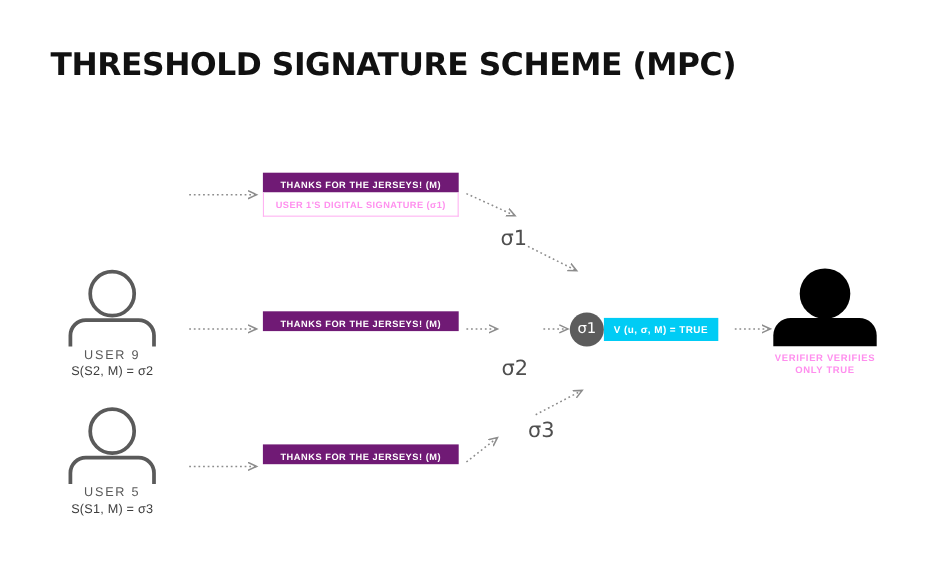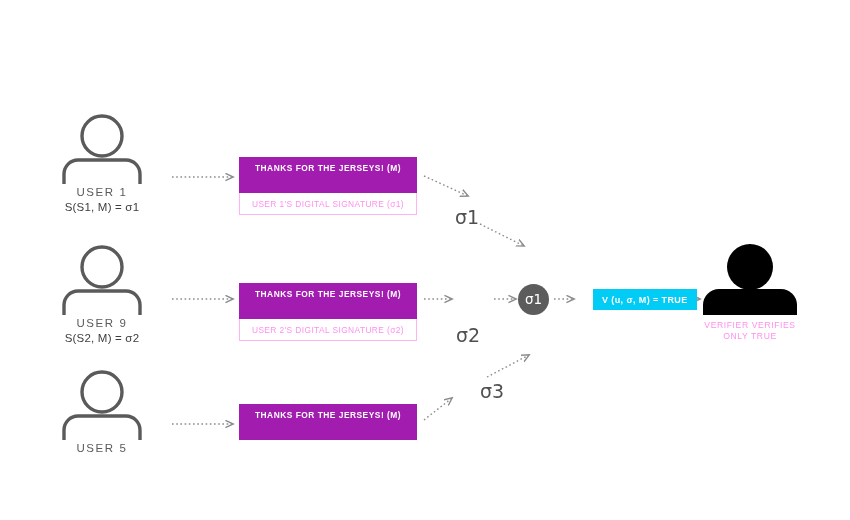--- a/index.html
+++ b/index.html
@@ -60,36 +60,36 @@
     font-family: "Liberation Sans", sans-serif;
     white-space: nowrap;
   }
 
   
   .msg-box {
     position: absolute;
     width: 178px;
   }
   .msg-head {
-    background: #a21caf;
+    background: #701a75;
     color: #ffffff;
     font-size: 8.4px;
     font-weight: bold;
     letter-spacing: 0.5px;
     text-align: center;
-    padding: 6px 2px 20px 2px;
+    padding: 6px 2px 2px 2px;
     white-space: nowrap;
   }
   .msg-body {
     background: #ffffff;
     border: 1px solid #ffb3f2;
     border-top: none;
     color: #ff8fee;
     font-size: 8.4px;
-    font-weight: normal;
+    font-weight: bold;
     letter-spacing: 0.4px;
     text-align: center;
     padding: 6px 2px 5px 2px;
     white-space: nowrap;
   }
 
   
   .sigma-label {
     position: absolute;
     font-size: 19px;
@@ -134,21 +134,21 @@
   }
   .verifier-icon {
     width: 110px;
     height: 72px;
     margin: 0 auto;
     display: block;
   }
   .verifier-caption {
     color: #ff8fee;
     font-size: 8.6px;
-    font-weight: normal;
+    font-weight: bold;
     letter-spacing: 0.6px;
     line-height: 1.25;
     margin-top: 5px;
     font-family: "Liberation Sans", sans-serif;
   }
 
   
   .arrows {
     position: absolute;
     left: 0;
@@ -156,20 +156,21 @@
     width: 850px;
     height: 520px;
     pointer-events: none;
   }
 </style>
 </head>
 <body>
 
 <div id="stage">
 
+  <div class="title">THRESHOLD SIGNATURE SCHEME (MPC)</div>
 
   <svg class="arrows" viewBox="0 0 850 520" xmlns="http://www.w3.org/2000/svg">
     <defs>
       <marker id="ah" markerWidth="7" markerHeight="7" refX="5.4" refY="3" orient="auto" markerUnits="strokeWidth">
         <path d="M0,0.4 L5.6,3 L0,5.6" fill="none" stroke="#8c8c8c" stroke-width="1"></path>
       </marker>
     </defs>
 
     <line x1="172" y1="177" x2="233" y2="177" stroke="#8c8c8c" stroke-width="1.4" stroke-dasharray="1.6 2.6" marker-end="url(#ah)"></line>
     <line x1="172" y1="299" x2="233" y2="299" stroke="#8c8c8c" stroke-width="1.4" stroke-dasharray="1.6 2.6" marker-end="url(#ah)"></line>
@@ -185,67 +186,59 @@
 
     <line x1="424" y1="420" x2="452" y2="398" stroke="#8c8c8c" stroke-width="1.4" stroke-dasharray="1.6 2.6" marker-end="url(#ah)"></line>
 
     <line x1="487" y1="377" x2="529" y2="355" stroke="#8c8c8c" stroke-width="1.4" stroke-dasharray="1.6 2.6" marker-end="url(#ah)"></line>
 
     <line x1="554" y1="299" x2="574" y2="299" stroke="#8c8c8c" stroke-width="1.4" stroke-dasharray="1.6 2.6" marker-end="url(#ah)"></line>
 
     <line x1="668" y1="299" x2="700" y2="299" stroke="#8c8c8c" stroke-width="1.4" stroke-dasharray="1.6 2.6" marker-end="url(#ah)"></line>
   </svg>
 
-  <div class="user-block" style="left:12px; top:112px;">
-    <svg class="user-icon" viewBox="0 0 100 72">
-      <circle cx="50" cy="24" r="20" fill="none" stroke="#5a5a5a" stroke-width="3.4"></circle>
-      <path d="M12,72 L12,62 A14,14 0 0 1 26,48 L74,48 A14,14 0 0 1 88,62 L88,72" fill="none" stroke="#5a5a5a" stroke-width="3.4" stroke-linecap="round"></path>
-    </svg>
-    <div class="user-name">USER 1</div>
-    <div class="user-formula">S(S1, M) = σ1</div>
-  </div>
 
   <div class="user-block" style="left:12px; top:243px;">
     <svg class="user-icon" viewBox="0 0 100 72">
       <circle cx="50" cy="24" r="20" fill="none" stroke="#5a5a5a" stroke-width="3.4"></circle>
       <path d="M12,72 L12,62 A14,14 0 0 1 26,48 L74,48 A14,14 0 0 1 88,62 L88,72" fill="none" stroke="#5a5a5a" stroke-width="3.4" stroke-linecap="round"></path>
     </svg>
     <div class="user-name">USER 9</div>
     <div class="user-formula">S(S2, M) = σ2</div>
   </div>
 
   <div class="user-block" style="left:12px; top:368px;">
     <svg class="user-icon" viewBox="0 0 100 72">
       <circle cx="50" cy="24" r="20" fill="none" stroke="#5a5a5a" stroke-width="3.4"></circle>
       <path d="M12,72 L12,62 A14,14 0 0 1 26,48 L74,48 A14,14 0 0 1 88,62 L88,72" fill="none" stroke="#5a5a5a" stroke-width="3.4" stroke-linecap="round"></path>
     </svg>
     <div class="user-name">USER 5</div>
+    <div class="user-formula">S(S1, M) = σ3</div>
   </div>
 
   <div class="msg-box" style="left:239px; top:157px;">
     <div class="msg-head">THANKS FOR THE JERSEYS! (M)</div>
     <div class="msg-body">USER 1'S DIGITAL SIGNATURE (σ1)</div>
   </div>
 
   <div class="msg-box" style="left:239px; top:283px;">
     <div class="msg-head">THANKS FOR THE JERSEYS! (M)</div>
-    <div class="msg-body">USER 2'S DIGITAL SIGNATURE (σ2)</div>
   </div>
 
   <div class="msg-box" style="left:239px; top:404px;">
     <div class="msg-head">THANKS FOR THE JERSEYS! (M)</div>
   </div>
 
   <div class="sigma-label" style="left:455px; top:206px;">σ1</div>
   <div class="sigma-label" style="left:456px; top:288px;margin-top:36px;">σ2</div>
   <div class="sigma-label" style="left:480px; top:380px;">σ3</div>
 
   <div class="agg-circle" style="left:518px; top:284px;">σ1</div>
 
-  <div class="verify-box" style="left:549px; top:289px;margin-left:44px;">V (u, σ, M) = TRUE</div>
+  <div class="verify-box" style="left:549px; top:289px;">V (u, σ, M) = TRUE</div>
 
   <div class="verifier-block" style="left:670px; top:243px;">
     <svg class="verifier-icon" viewBox="0 0 110 72">
       <circle cx="55" cy="24" r="23" fill="#000000"></circle>
       <path d="M8,72 L8,62 A16,16 0 0 1 24,46 L86,46 A16,16 0 0 1 102,62 L102,72 Z" fill="#000000"></path>
     </svg>
     <div class="verifier-caption">
       <span>VERIFIER VERIFIES</span><br>
       <span>ONLY TRUE</span>
     </div>

